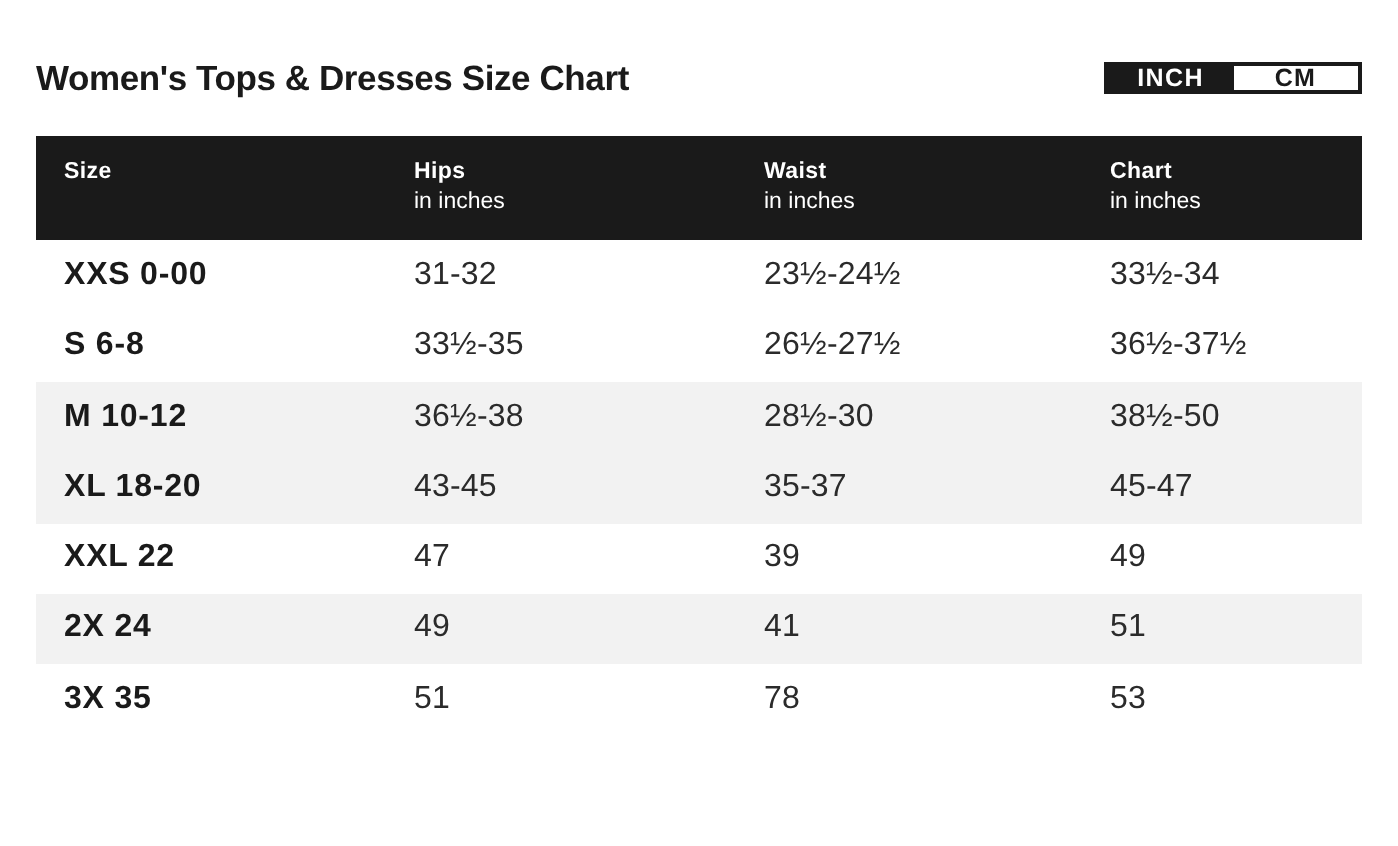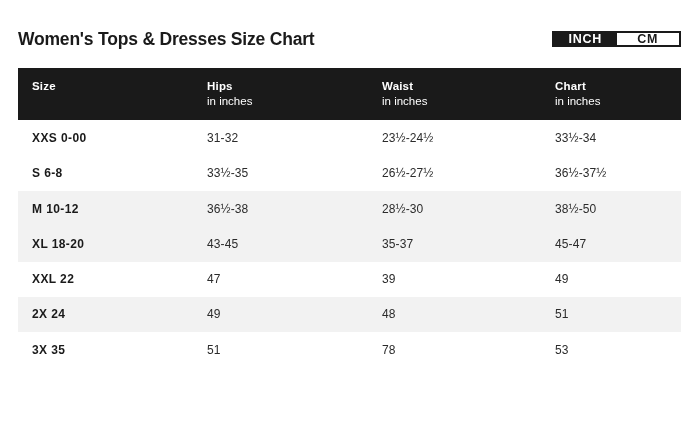--- a/index.html
+++ b/index.html
@@ -76,21 +76,21 @@
     letter-spacing: 0.2px;
     height: 44px;
   }
   table.size-table thead th .sub {
     font-weight: normal;
     font-size: 11.5px;
     display: block;
     letter-spacing: 0;
   }
   table.size-table tbody td {
-    font-size: 12px;
+    font-size: 16px;
     color: #2b2b2b;
     padding: 0 0 0 14px;
     height: 35.3px;
     vertical-align: middle;
     letter-spacing: 0.1px;
   }
   table.size-table tbody td.size-cell {
     font-weight: bold;
     color: #1a1a1a;
     letter-spacing: 0.4px;
@@ -174,21 +174,21 @@
         </tr>
         <tr>
           <td class="size-cell">XXL 22</td>
           <td>47</td>
           <td>39</td>
           <td>49</td>
         </tr>
         <tr class="alt">
           <td class="size-cell">2X 24</td>
           <td>49</td>
-          <td>48</td>
+          <td>41</td>
           <td>51</td>
         </tr>
         <tr>
           <td class="size-cell">3X 35</td>
           <td>51</td>
           <td>78</td>
           <td>53</td>
         </tr>
       </tbody>
     </table>

